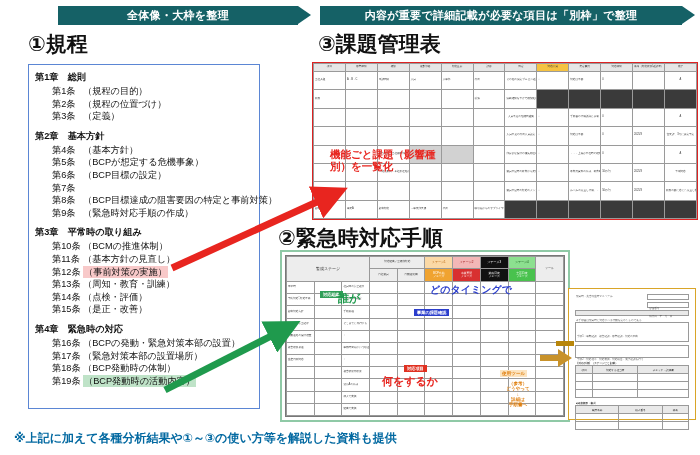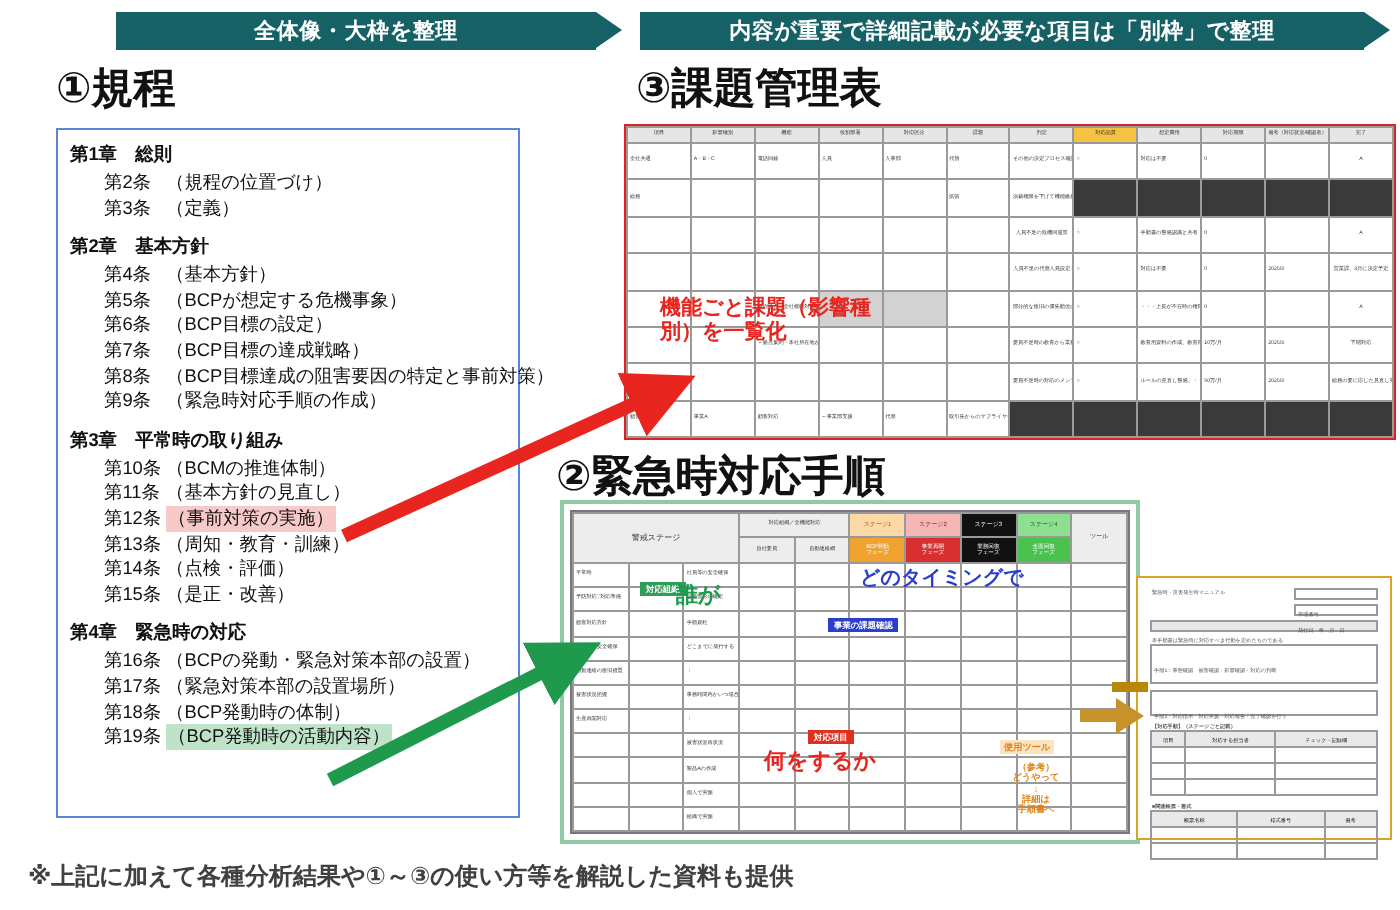--- a/index.html
+++ b/index.html
@@ -92,41 +92,45 @@
 
   .tag{position:absolute;font-size:4.2px;color:#fff;padding:1px 3px;font-weight:bold;}
   #tag-org{left:320px;top:291px;background:#2f9e57;}
   #tag-issue{left:414px;top:309px;background:#2b3ecc;}
   #tag-item{left:404px;top:365px;background:#e03020;}
 
   
   svg.ov{position:absolute;left:0;top:0;width:700px;height:455px;pointer-events:none;}
 
   
-  #footnote{position:absolute;left:14px;top:430px;font-size:12px;font-weight:bold;color:#404040;}
+  #footnote{position:absolute;left:14px;top:430px;font-size:12px;font-weight:bold;color:#0369a1;}
 </style>
 </head>
 <body>
 
 <div class="banner" id="banner-left">
   <span>全体像・大枠を整理</span>
   <span class="arrowtip"></span>
 </div>
 <div class="banner" id="banner-right">
   <span>内容が重要で詳細記載が必要な項目は「別枠」で整理</span>
   <span class="arrowtip"></span>
 </div>
 
 <div class="sect-title" id="title-1">①規程</div>
 <div class="sect-title" id="title-3">③課題管理表</div>
 <div class="sect-title" id="title-2">②緊急時対応手順</div>
 
 <div id="reg-box">
     <div class="chap">第1章　総則</div>
     <div class="art">
+      <span class="no">第1条</span>
+      <span class="nm">（規程の目的）</span>
+    </div>
+    <div class="art">
       <span class="no">第2条</span>
       <span class="nm">（規程の位置づけ）</span>
     </div>
     <div class="art">
       <span class="no">第3条</span>
       <span class="nm">（定義）</span>
     </div>
     <div class="chap">第2章　基本方針</div>
     <div class="art">
       <span class="no">第4条</span>
@@ -135,21 +139,20 @@
     <div class="art">
       <span class="no">第5条</span>
       <span class="nm">（BCPが想定する危機事象）</span>
     </div>
     <div class="art">
       <span class="no">第6条</span>
       <span class="nm">（BCP目標の設定）</span>
     </div>
     <div class="art">
       <span class="no">第7条</span>
-      <span class="nm">（BCP目標の達成戦略）</span>
     </div>
     <div class="art">
       <span class="no">第8条</span>
       <span class="nm">（BCP目標達成の阻害要因の特定と事前対策）</span>
     </div>
     <div class="art">
       <span class="no">第9条</span>
       <span class="nm">（緊急時対応手順の作成）</span>
     </div>
     <div class="chap">第3章　平常時の取り組み</div>

